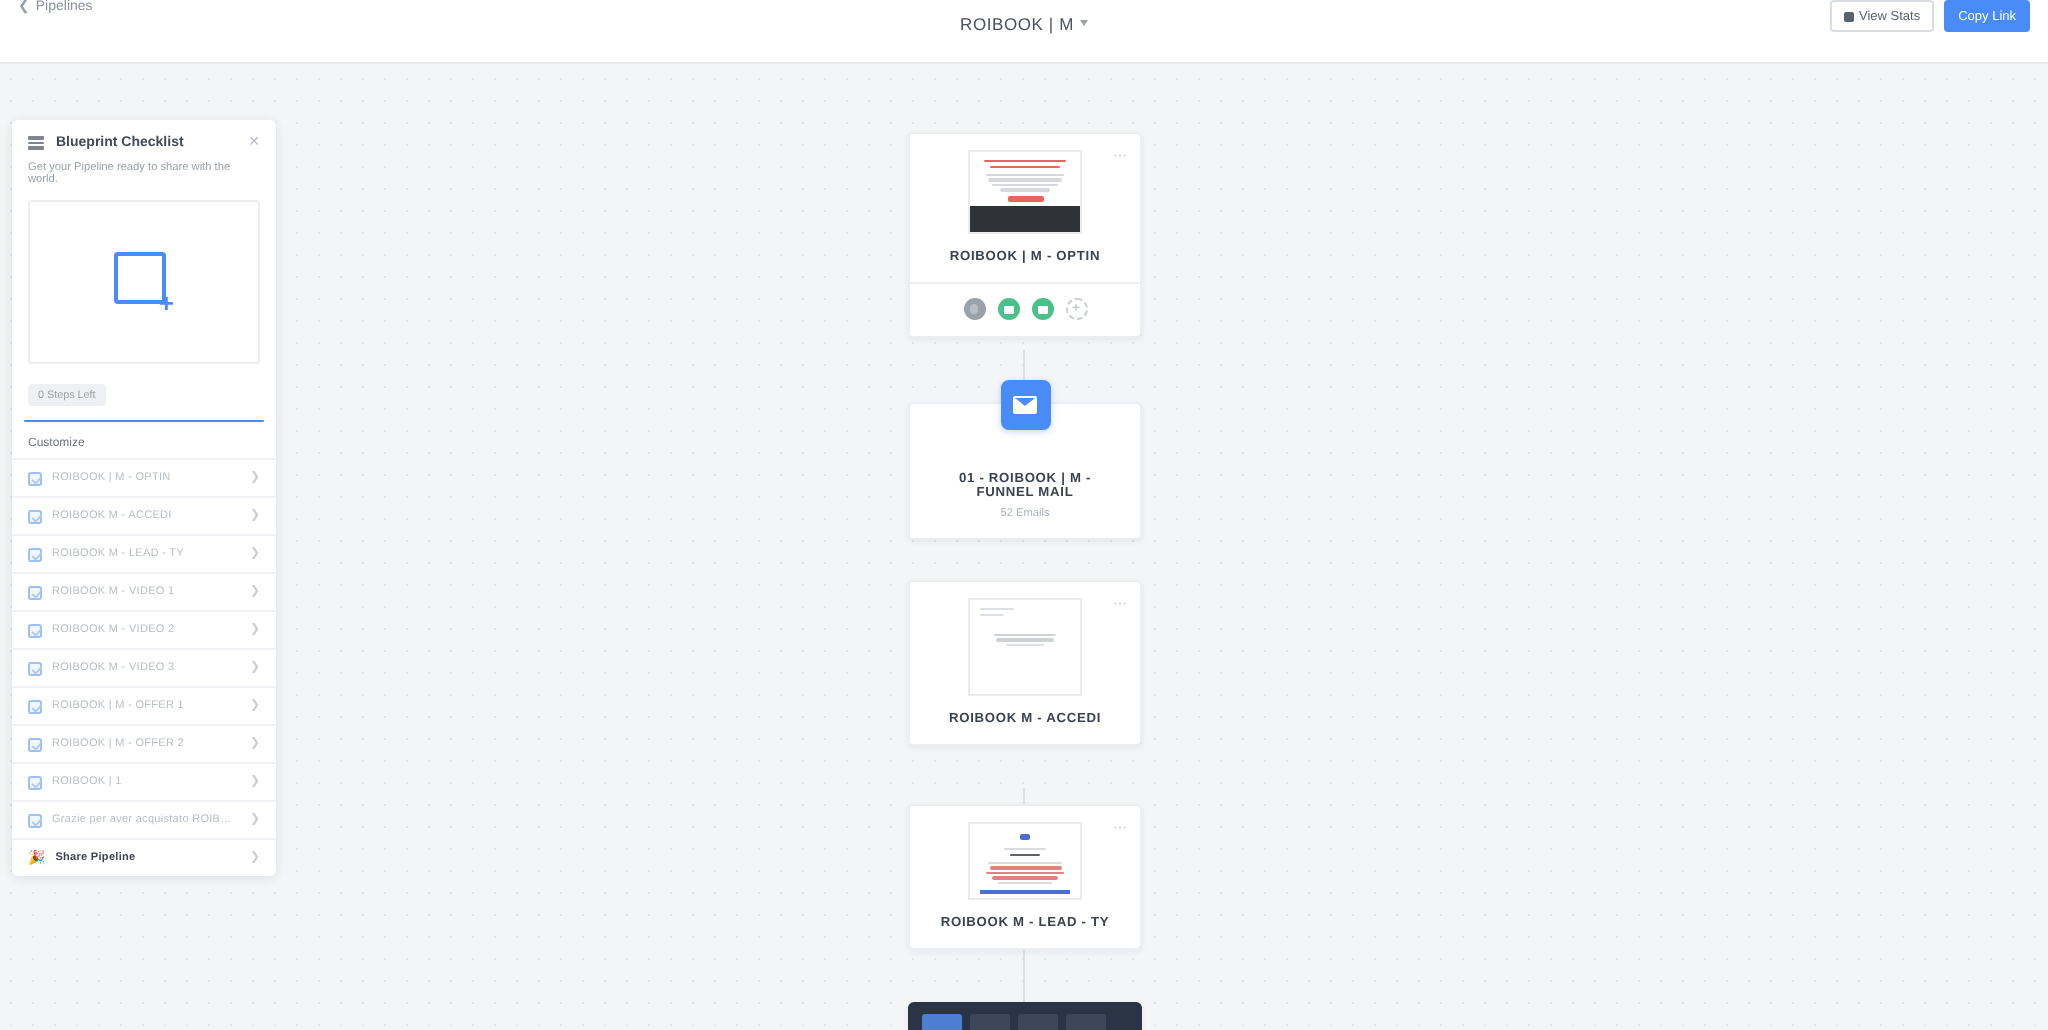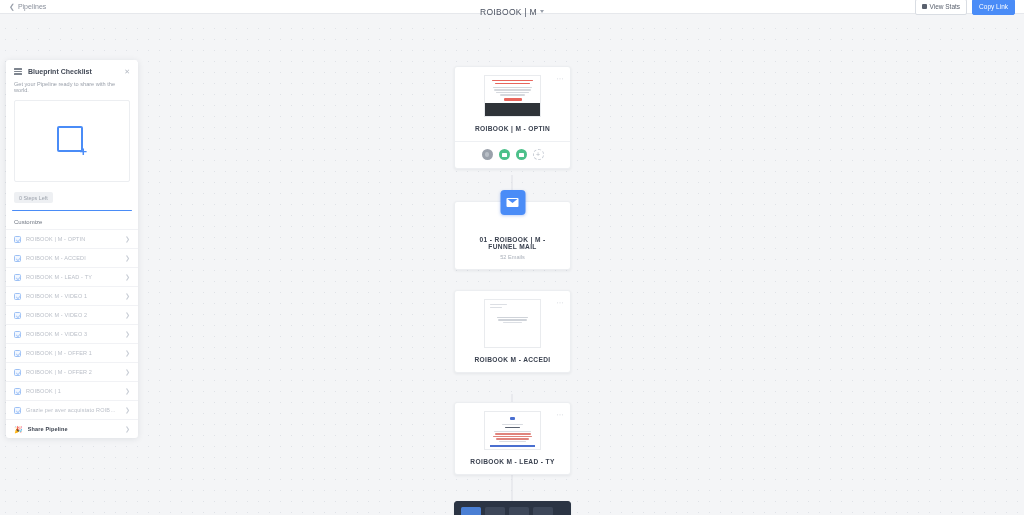--- a/index.html
+++ b/index.html
@@ -7,24 +7,24 @@
     width: 1024px; height: 515px;
     font-family: "Liberation Sans", sans-serif;
     background: #f4f5f7;
     overflow: hidden;
   }
   #app { position: relative; width: 1024px; height: 515px; }
 
   
   .topbar {
     position: absolute; top: 0; left: 0;
-    width: 1024px; height: 14px;
+    width: 1024px; height: 32px;
     background: #ffffff;
     border-bottom: 1px solid #e6e8ec;
-    display: flex; align-items: center;
+    display: flex; align-items: flex-start;
     z-index: 30;
     gap: 40px;
   }
   .back-link {
     display: flex; align-items: center; gap: 3px;
     margin-left: 9px; color: #8a909c; font-size: 7px;
     cursor: pointer;
   }
   .chev-left { font-size: 7px; line-height: 1; color: #9aa0ab; }
   .topbar-title {

